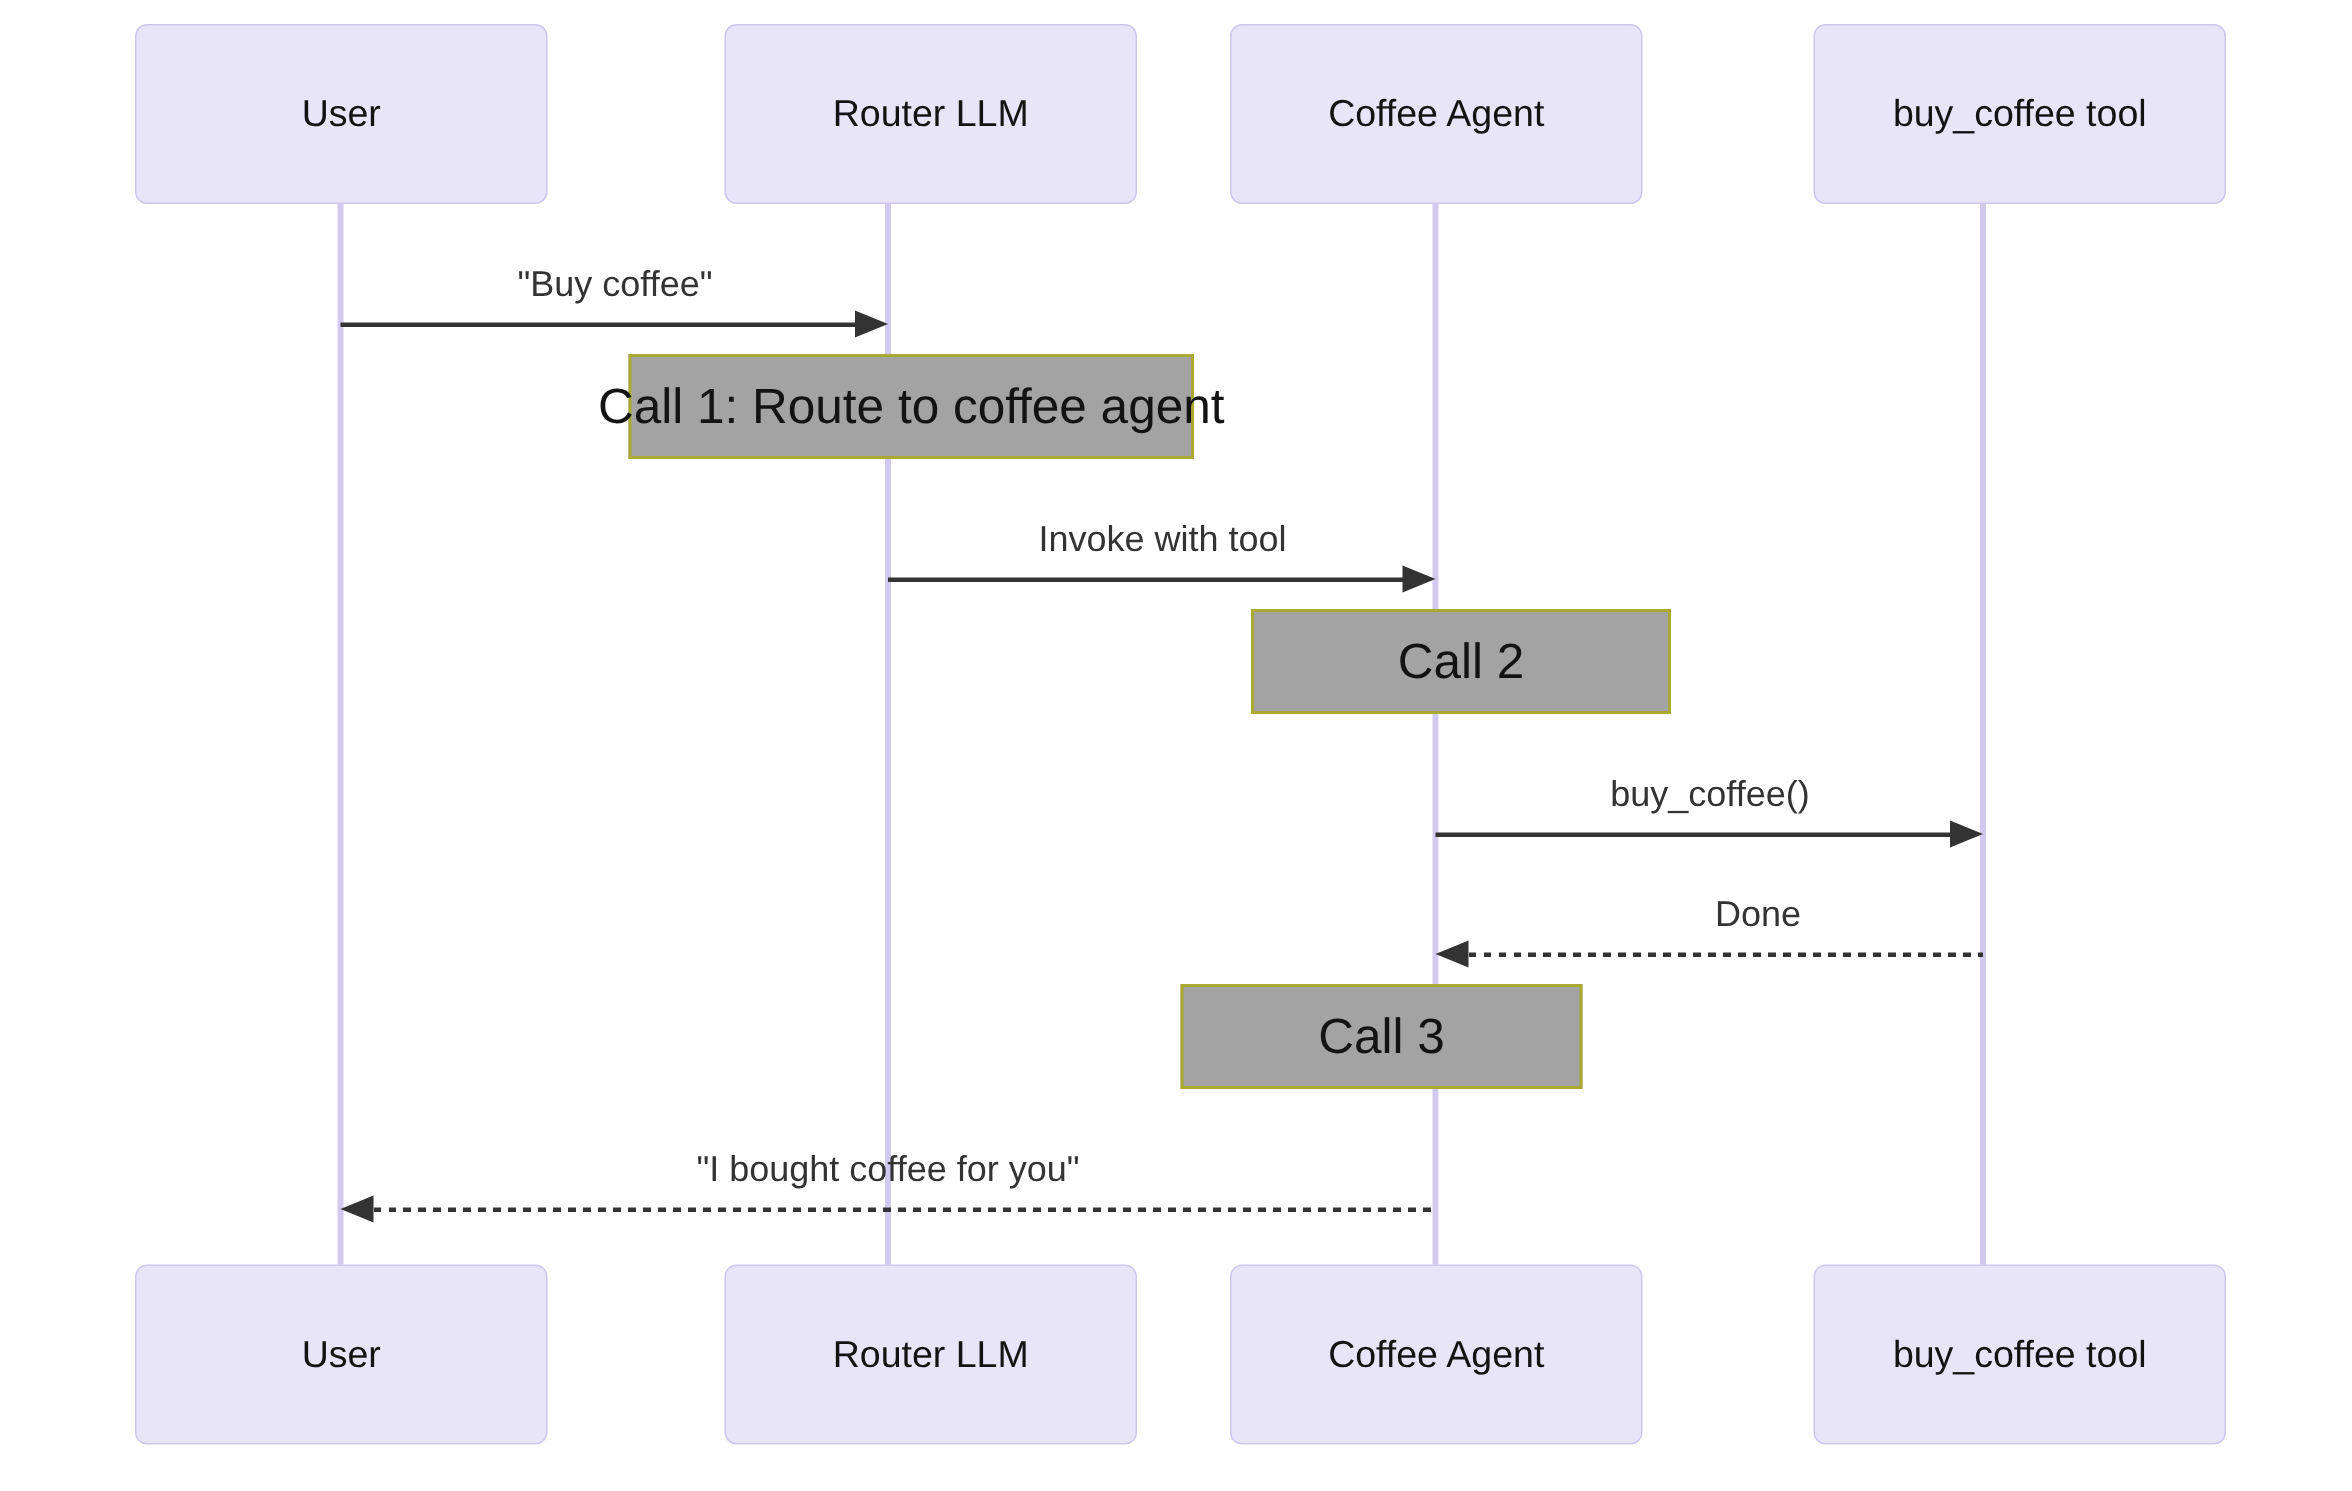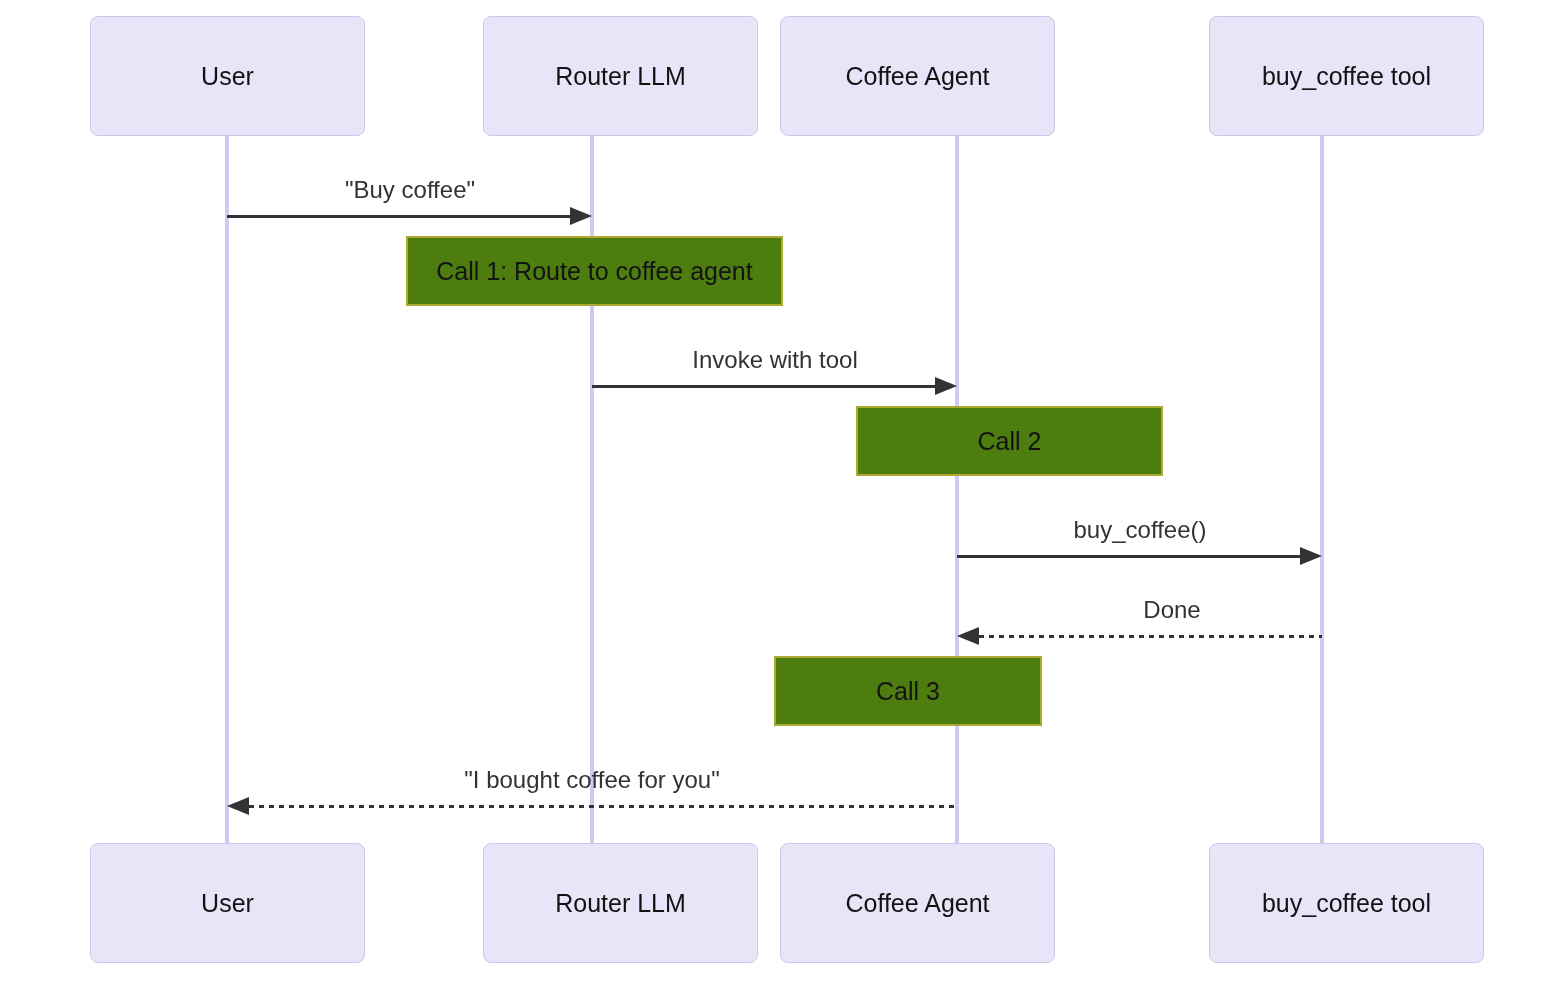--- a/index.html
+++ b/index.html
@@ -25,21 +25,21 @@
     border-radius: 8px;
     display: flex;
     align-items: center;
     justify-content: center;
     font-size: 25px;
     color: #131313;
     box-sizing: border-box;
   }
   .p-user   { left: 90px; }
   .p-router { left: 467px; margin-left: 16px; }
-  .p-coffee { left: 780px; }
+  .p-coffee { left: 820px; }
   .p-tool   { left: 1185px; margin-left: 24px; }
   .row-top    { top: 16px; }
   .row-bottom { top: 843px; }
 
   
   .lifeline {
     position: absolute;
     top: 136px;
     height: 707px;
     width: 4px;
@@ -82,33 +82,34 @@
     position: absolute;
     width: 0; height: 0;
     border-top: 9px solid transparent;
     border-bottom: 9px solid transparent;
     border-right: 22px solid #333333;
   }
 
   
   .note {
     position: absolute;
-    background: #4d7c0f;
+    background: #a3a3a3;
     border: 2px solid #aaaa33;
     display: flex;
     align-items: center;
     justify-content: center;
-    font-size: 25px;
+    font-size: 33px;
     color: #131313;
     white-space: nowrap;
     box-sizing: border-box;
     height: 70px;
+    margin-left: 13px;
   }
   .note-1 { left: 406px; top: 236px; width: 377px; }
-  .note-2 { left: 856px; top: 406px; width: 307px; }
+  .note-2 { left: 821px; top: 406px; width: 280px; }
   .note-3 { left: 774px; top: 656px; width: 268px; }
 </style>
 </head>
 <body>
 
 <div class="canvas">
 
   <div class="lifeline l-user"></div>
   <div class="lifeline l-router"></div>
   <div class="lifeline l-coffee"></div>

